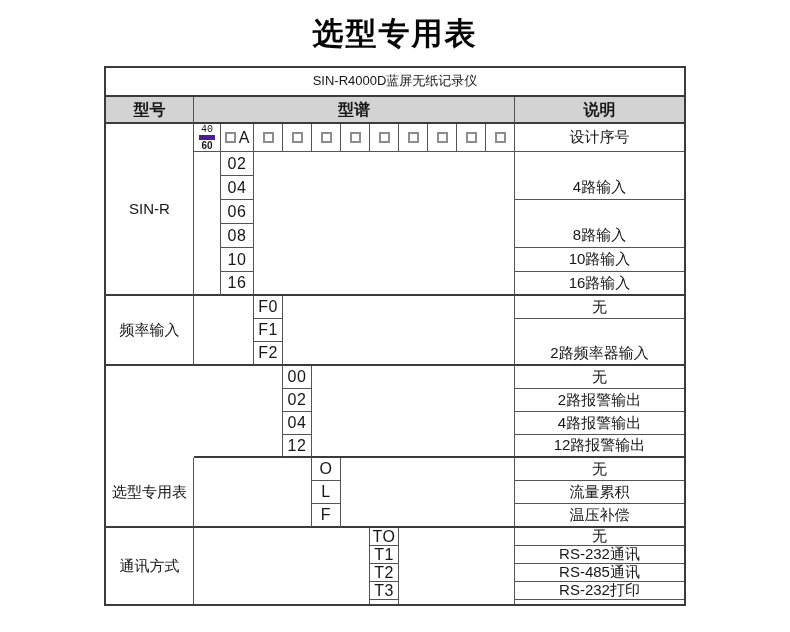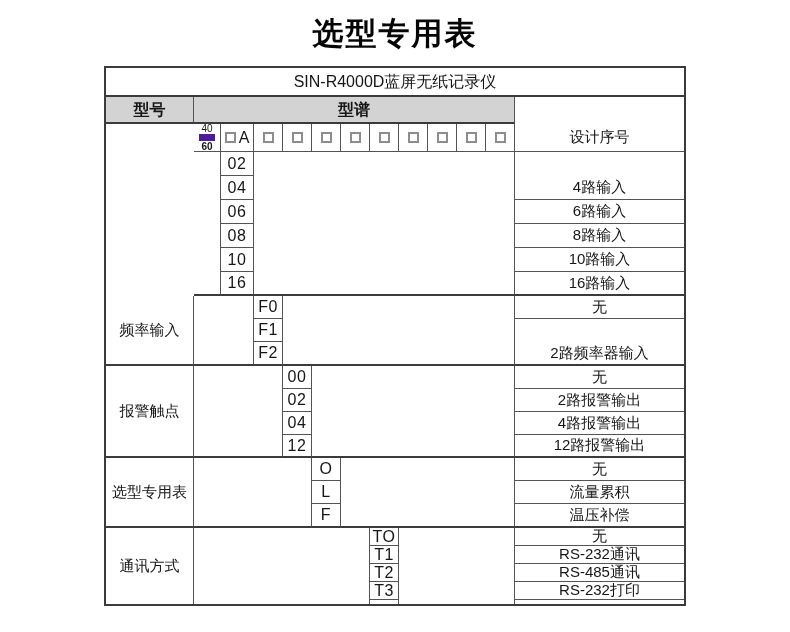--- a/index.html
+++ b/index.html
@@ -23,47 +23,49 @@
     box-sizing:border-box;
     display:flex; align-items:center; justify-content:center;
     border-right:1px solid #545454; border-bottom:1px solid #545454;
     font-size:15px; line-height:1.1; white-space:nowrap; overflow:hidden;
   }
   .no-br { border-right:none; }
   .no-bb { border-bottom:none; }
   .sec-end { border-bottom-width:2px; border-bottom-color:#3b3b3b; }
   .thick-bb { border-bottom-width:2px; border-bottom-color:#3b3b3b; }
   .hdr { background:#d3d3d3; font-weight:600; font-size:16px; }
-  .title-cell { font-size:16px; }
+  .title-cell { font-size:13px; }
   .code { font-size:16px; letter-spacing:0.5px; }
   .model-label { font-size:15px; }
   .desc { font-size:15px; }
   .checkbox {
     box-sizing:border-box; width:11px; height:11px;
     border:2px solid #8d8d8d; background:#ffffff; display:inline-block; flex:none;
   }
   .prefix-wrap { display:flex; align-items:center; gap:3px; font-size:16px; }
   .frac { display:flex; flex-direction:column; align-items:center; font-size:10px; line-height:11px; }
-  .frac-top { border-bottom:7px solid #4c1d95; padding:0 2px; }
+  .frac-top { border-bottom:5px solid #4c1d95; padding:0 2px;font-family:Liberation Mono, monospace; }
   .frac-bottom { padding:0 2px;font-weight:bold; }
 </style>
 </head>
 <body>
 
 <div class="canvas">
 
   <h1 class="page-title">选型专用表</h1>
 
   <div class="sel-table">
 
     <div class="cell title-cell no-br thick-bb" style="grid-area:1/1/2/14">SIN-R4000D蓝屏无纸记录仪</div>
 
     <div class="cell hdr thick-bb" style="grid-area:2/2/3/13">型谱</div>
     <div class="cell hdr thick-bb" style="grid-area:2/1/3/2">型号</div>
+    <div class="cell hdr no-br thick-bb" style="grid-area:2/13/3/14">说明</div>
 
+    <div class="cell model-label sec-end" style="grid-area:3/1/10/2">SIN-R</div>
 
     <div class="cell" style="grid-area:3/2/4/3">
       <span class="frac">
         <span class="frac-top">40</span>
         <span class="frac-bottom">60</span>
       </span>
     </div>
     <div class="cell" style="grid-area:3/3/4/4">
       <span class="prefix-wrap">
         <span class="checkbox"></span>
@@ -101,35 +103,33 @@
 
     <div class="cell sec-end" style="grid-area:4/2/10/3"></div>
     <div class="cell code" style="grid-area:4/3/5/4">02</div>
     <div class="cell code" style="grid-area:5/3/6/4">04</div>
     <div class="cell code" style="grid-area:6/3/7/4">06</div>
     <div class="cell code" style="grid-area:7/3/8/4">08</div>
     <div class="cell code" style="grid-area:8/3/9/4">10</div>
     <div class="cell code sec-end" style="grid-area:9/3/10/4">16</div>
     <div class="cell sec-end" style="grid-area:4/4/10/13"></div>
     <div class="cell desc no-br" style="grid-area:5/13/6/14">4路输入</div>
-    <div class="cell desc no-br" style="grid-area:6/13/7/14">6路输入</div>
     <div class="cell desc no-br" style="grid-area:7/13/8/14">8路输入</div>
     <div class="cell desc no-br" style="grid-area:8/13/9/14">10路输入</div>
     <div class="cell desc no-br sec-end" style="grid-area:9/13/10/14">16路输入</div>
 
     <div class="cell model-label sec-end" style="grid-area:10/1/13/2">频率输入</div>
     <div class="cell sec-end" style="grid-area:10/2/13/4"></div>
     <div class="cell code" style="grid-area:10/4/11/5">F0</div>
     <div class="cell code" style="grid-area:11/4/12/5">F1</div>
     <div class="cell code sec-end" style="grid-area:12/4/13/5">F2</div>
     <div class="cell sec-end" style="grid-area:10/5/13/13"></div>
     <div class="cell desc no-br" style="grid-area:10/13/11/14">无</div>
     <div class="cell desc no-br sec-end" style="grid-area:12/13/13/14">2路频率器输入</div>
 
-    <div class="cell model-label sec-end" style="grid-area:13/1/17/2">报警触点</div>
     <div class="cell sec-end" style="grid-area:13/2/17/5"></div>
     <div class="cell code" style="grid-area:13/5/14/6">00</div>
     <div class="cell code" style="grid-area:14/5/15/6">02</div>
     <div class="cell code" style="grid-area:15/5/16/6">04</div>
     <div class="cell code sec-end" style="grid-area:16/5/17/6">12</div>
     <div class="cell sec-end" style="grid-area:13/6/17/13"></div>
     <div class="cell desc no-br" style="grid-area:13/13/14/14">无</div>
     <div class="cell desc no-br" style="grid-area:14/13/15/14">2路报警输出</div>
     <div class="cell desc no-br" style="grid-area:15/13/16/14">4路报警输出</div>
     <div class="cell desc no-br sec-end" style="grid-area:16/13/17/14">12路报警输出</div>

